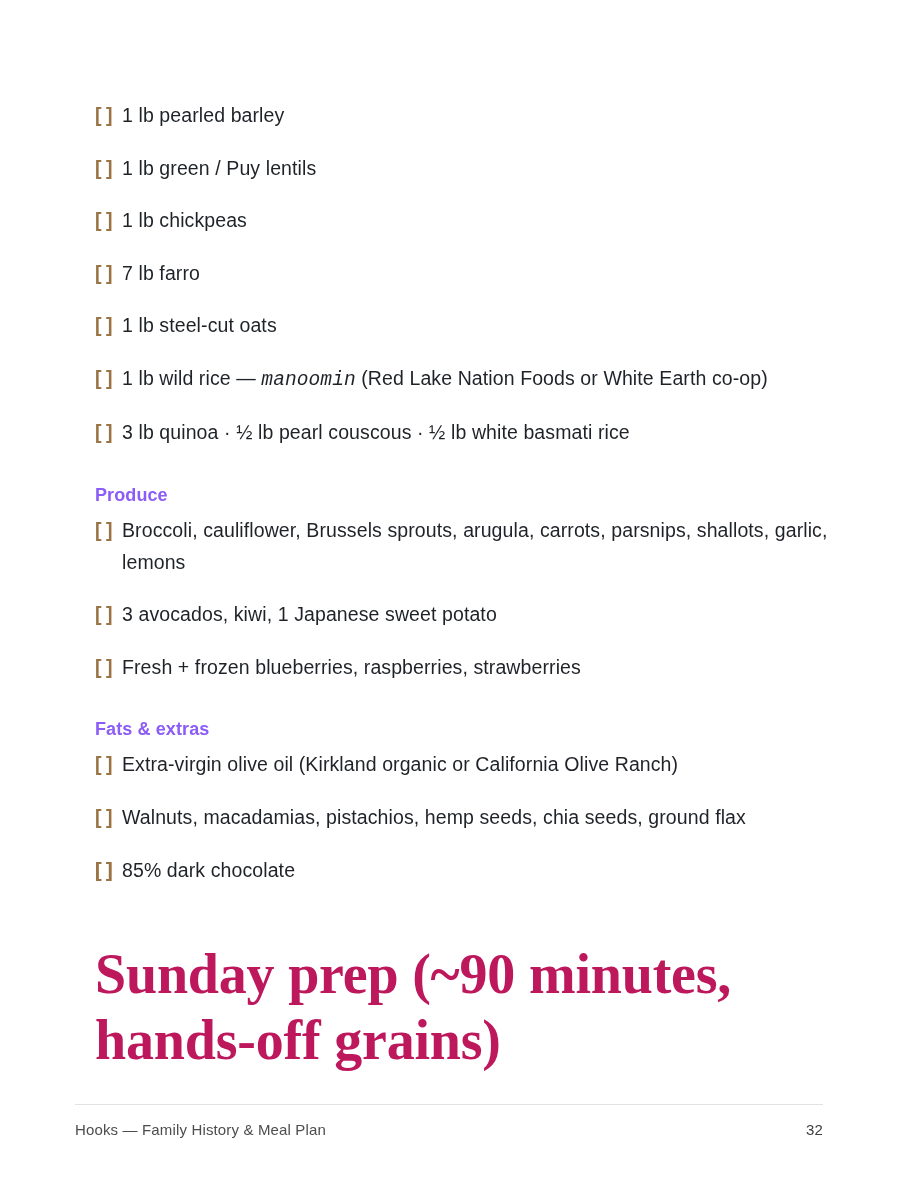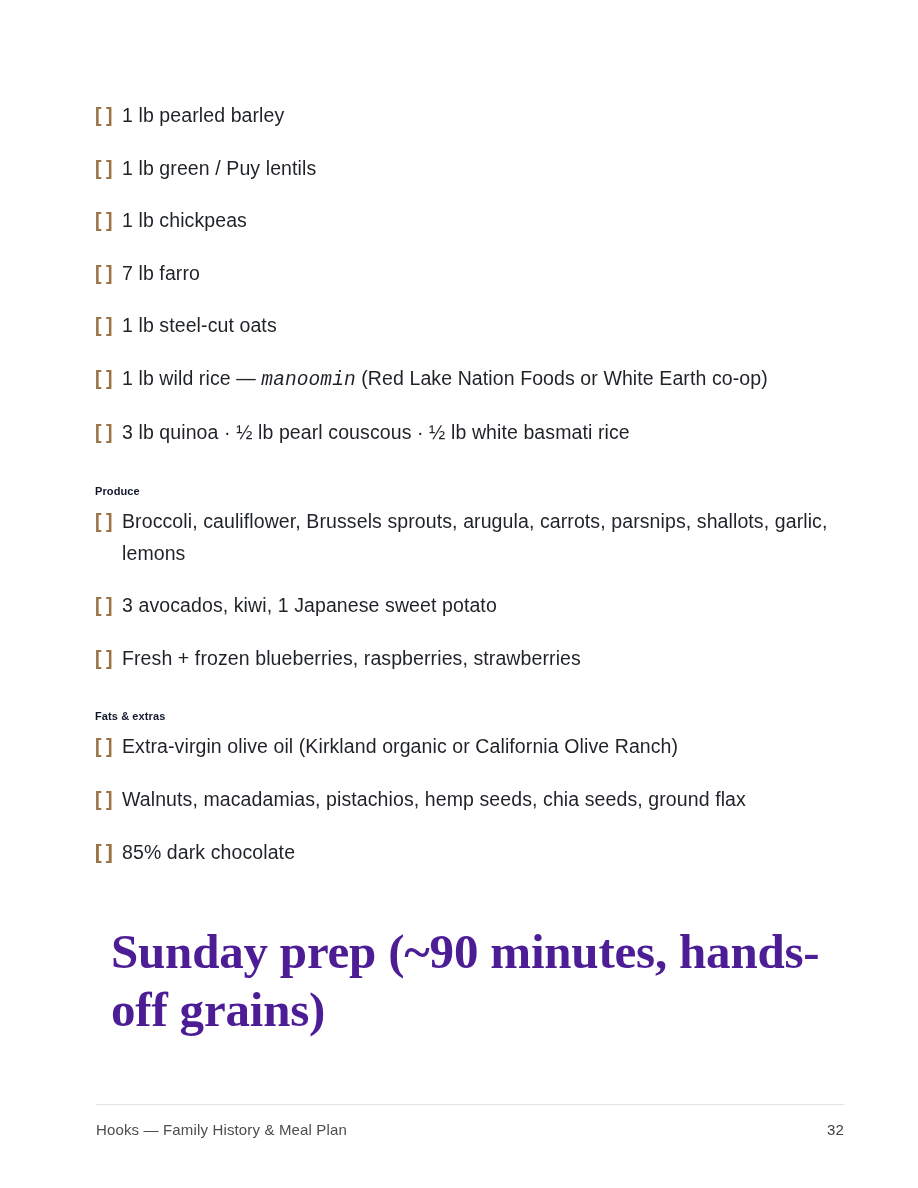--- a/index.html
+++ b/index.html
@@ -55,49 +55,49 @@
     line-height: 1.62;
   }
   .check-item em {
     font-style: italic;
     font-family: Liberation Mono, monospace;
   }
 
   
   .section-heading {
     margin: 0 0 9px 0;
-    font-size: 11px;
+    font-size: 18px;
     font-weight: 700;
-    color: #0f172a;
+    color: #8b5cf6;
     letter-spacing: 0.1px;
   }
   .section-block {
     margin-top: 36px;
   }
   .section-block .checklist { margin-left: 0; }
 
   
   .chapter-title {
-    margin: 16px;
+    margin: 0;
     font-family: "Liberation Serif", serif;
     font-weight: 700;
-    font-size: 49px;
+    font-size: 56px;
     line-height: 1.18;
-    color: #4c1d95;
+    color: #be185d;
     letter-spacing: -0.2px;
     width: 712px;
   }
   .title-wrap {
     margin-top: 55px;
   }
 
   
   .footer {
     position: absolute;
-    left: 96px;
+    left: 75px;
     top: 1104px;
     width: 748px;
   }
   .footer-rule {
     height: 1px;
     background: #e4e2de;
     width: 100%;
   }
   .footer-row {
     display: flex;

